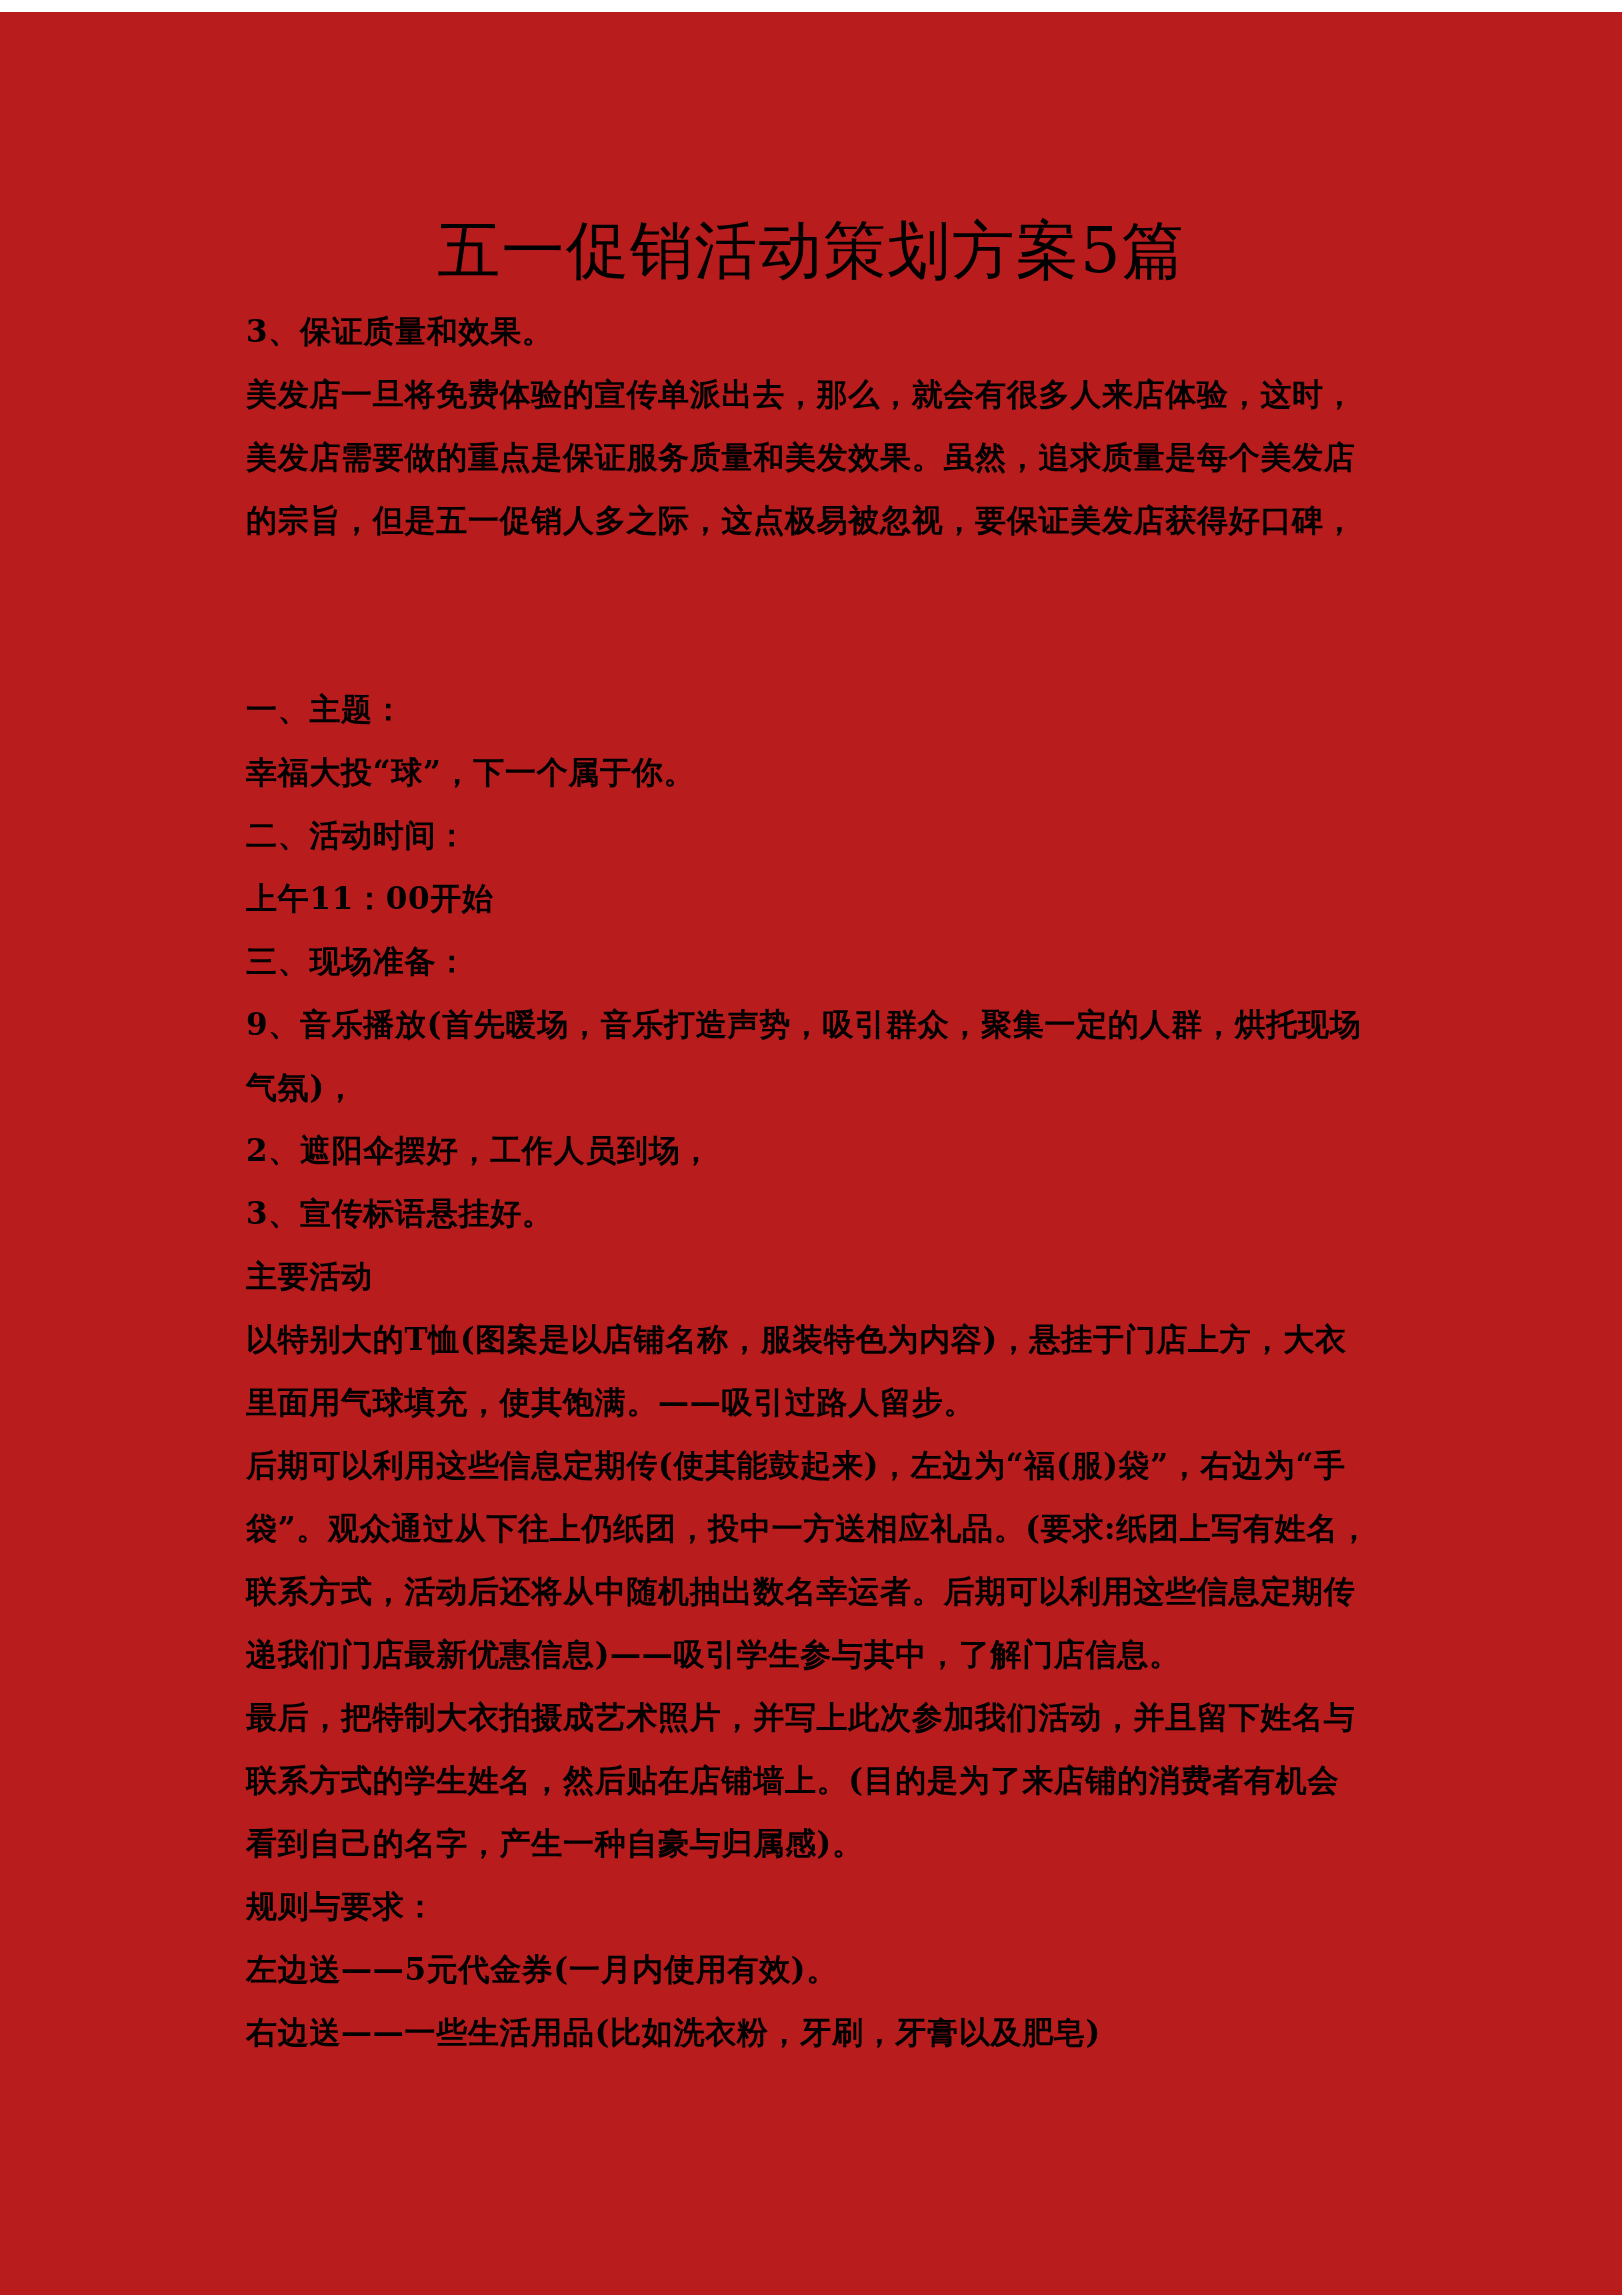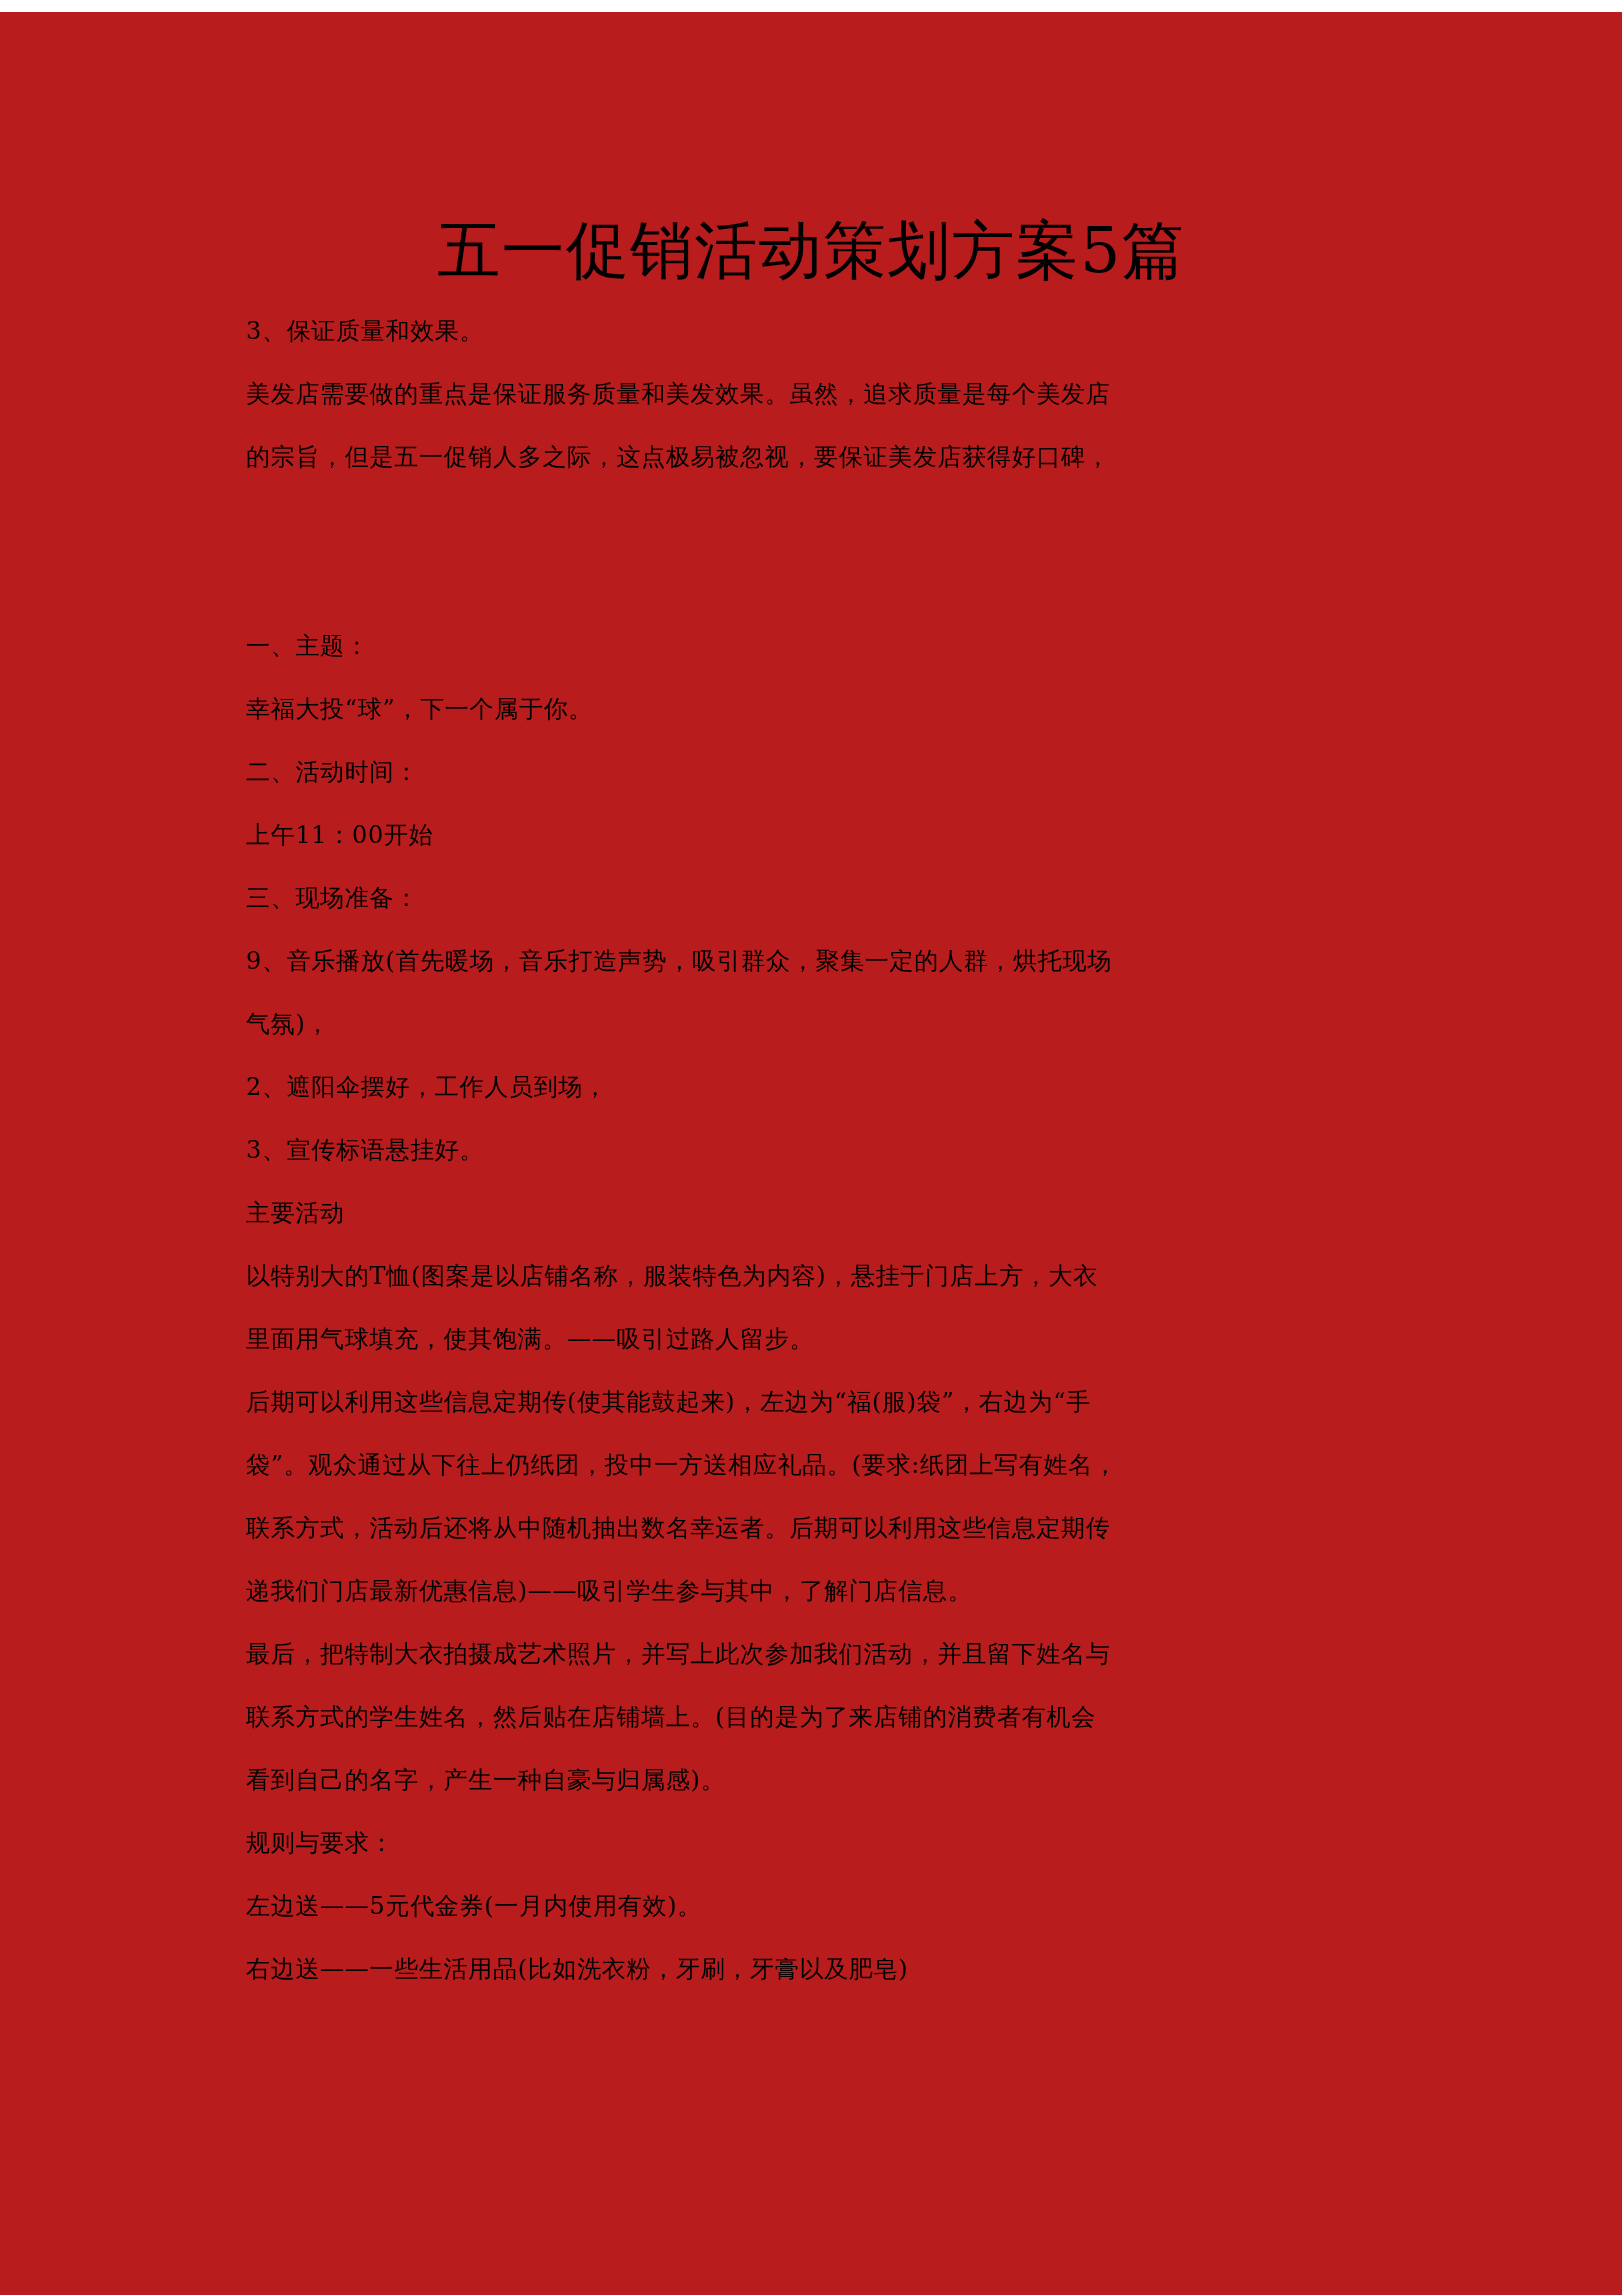--- a/index.html
+++ b/index.html
@@ -35,40 +35,42 @@
       font-weight: normal;
       margin: 0;
     }
     .body {
       position: absolute;
       left: 246px;
       top: 288px;
       width: 1145px;
     }
     .line {
-      font-size: 24px;
+      font-size: 31px;
       line-height: 63px;
       height: 63px;
       white-space: nowrap;
       letter-spacing: 0.7px;
+      font-weight: bold;
     }
     .blank {
       height: 126px;
     }
   </style>
 </head>
 <body>
 
 <div class="page">
 
   <h1 class="title">五一促销活动策划方案5篇</h1>
 
   <div class="body">
 
     <div class="line">3、保证质量和效果。</div>
+    <div class="line">美发店一旦将免费体验的宣传单派出去，那么，就会有很多人来店体验，这时，</div>
     <div class="line">美发店需要做的重点是保证服务质量和美发效果。虽然，追求质量是每个美发店</div>
     <div class="line">的宗旨，但是五一促销人多之际，这点极易被忽视，要保证美发店获得好口碑，</div>
 
     <div class="blank"></div>
 
     <div class="line">一、主题：</div>
     <div class="line">幸福大投“球”，下一个属于你。</div>
     <div class="line">二、活动时间：</div>
     <div class="line">上午11：00开始</div>
     <div class="line">三、现场准备：</div>

